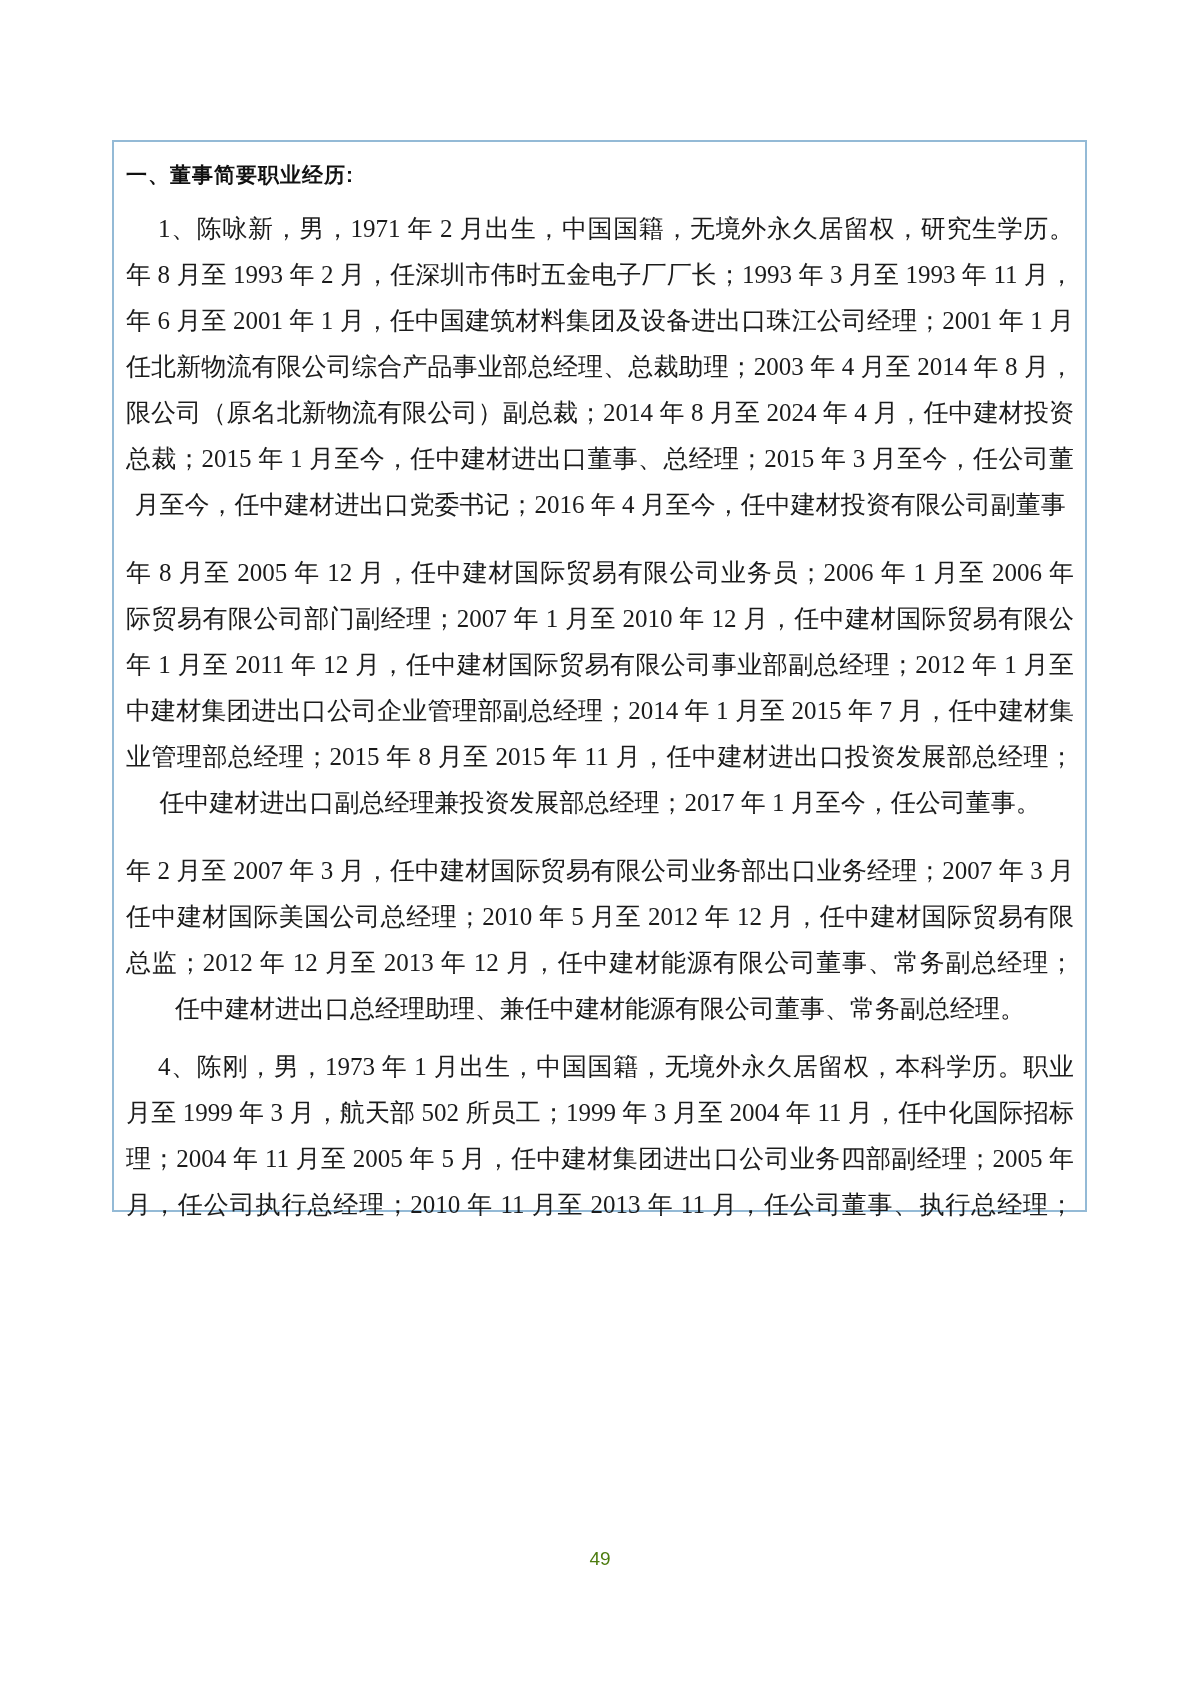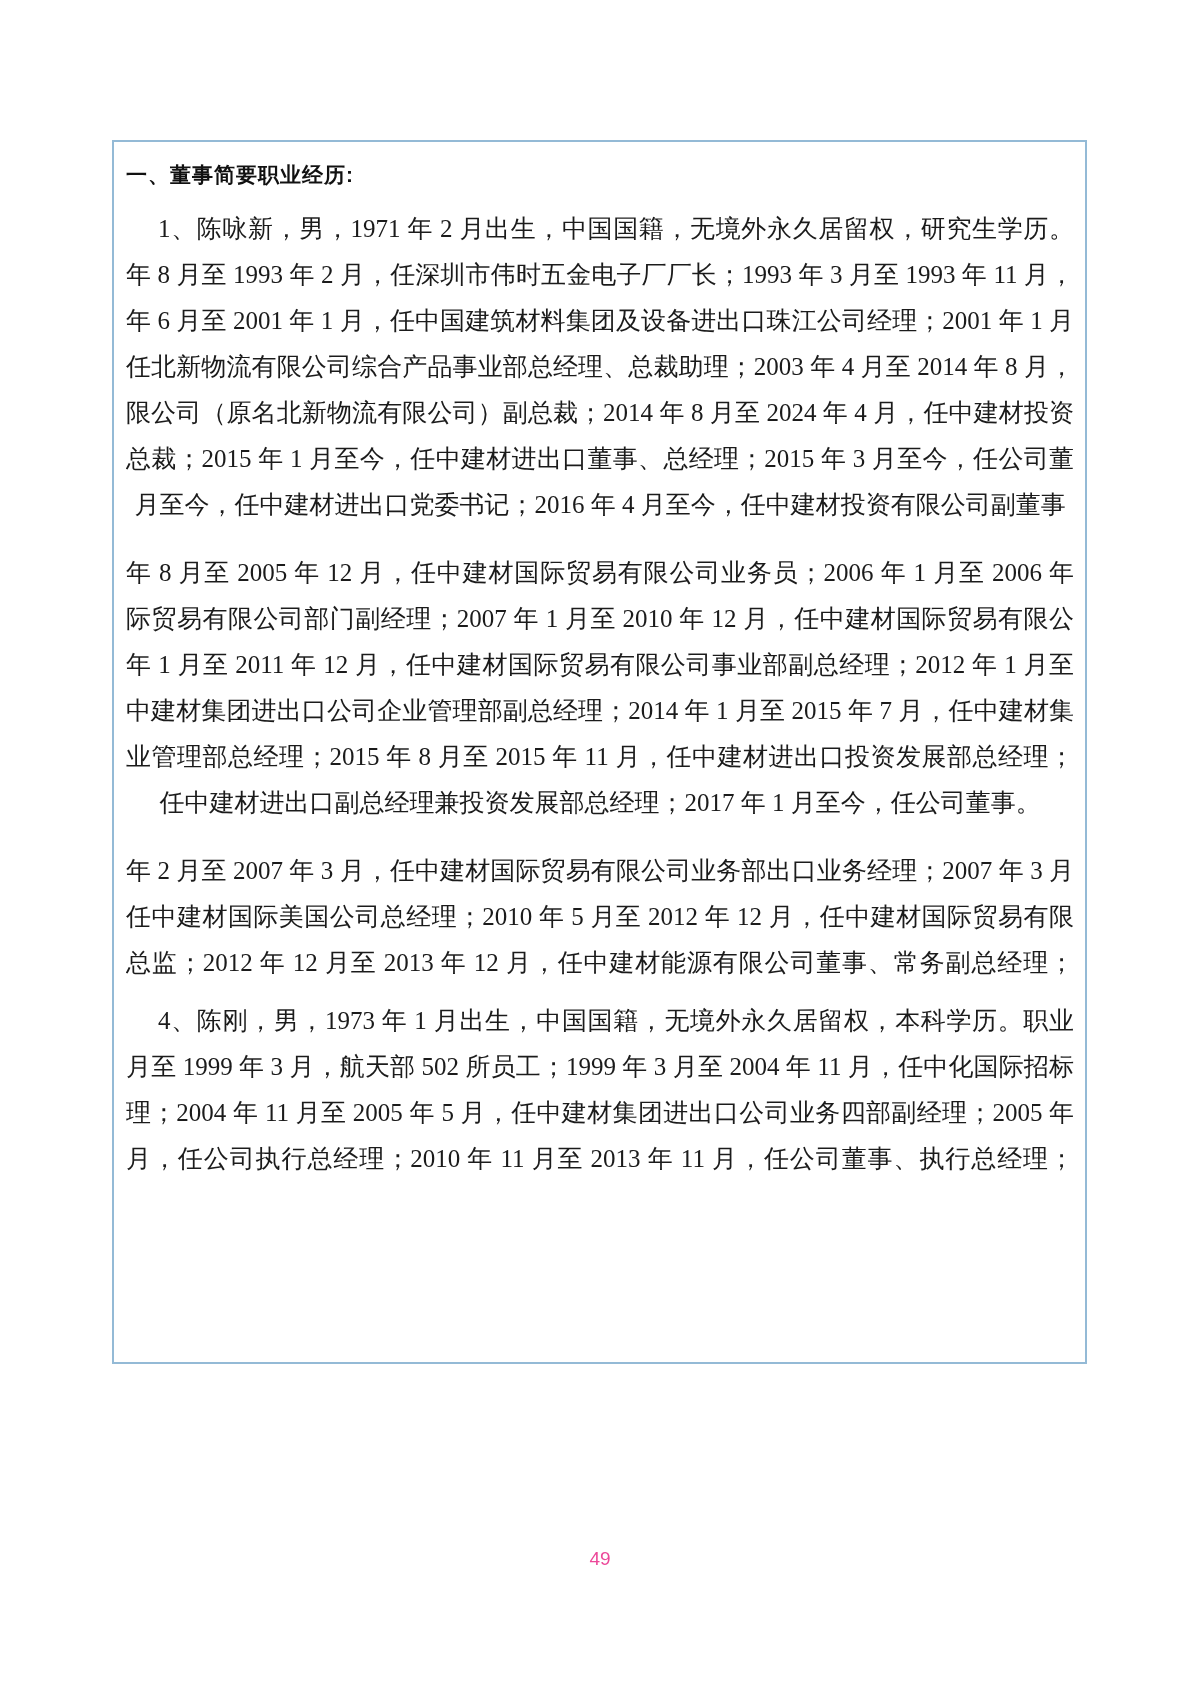--- a/index.html
+++ b/index.html
@@ -13,21 +13,21 @@
     height: 1697px;
     overflow: hidden;
     font-family: "Liberation Serif", "DejaVu Serif", serif;
     color: #1b1b1b;
   }
   .doc-box {
     position: absolute;
     left: 112px;
     top: 140px;
     width: 975px;
-    height: 1224px;
+    height: 1072px;
     box-sizing: border-box;
     border: 2px solid #94bad6;
     background: #ffffff;
     padding: 12px 11px 0 12px;
   }
   .heading {
     font-family: "Liberation Sans", "DejaVu Sans", sans-serif;
     font-weight: bold;
     font-size: 21px;
     height: 46px;
@@ -56,21 +56,21 @@
     text-align: center;
   }
   .page-number {
     position: absolute;
     top: 1548px;
     left: 0;
     width: 1200px;
     text-align: center;
     font-size: 19px;
     font-family: "Liberation Sans", "DejaVu Sans", sans-serif;
-    color: #ec4899;
+    color: #4d7c0f;
   }
 </style>
 </head>
 <body style="color: rgb(27, 27, 27); background: rgb(255, 255, 255);">
 
 <div class="doc-box" style="border-color: rgb(148, 186, 214);">
   <div class="heading">一、董事简要职业经历:</div>
   <div>
       <div class="para first-para">
         <div class="line first">1、陈咏新，男，1971 年 2 月出生，中国国籍，无境外永久居留权，研究生学历。职业经历：1992</div>
@@ -86,20 +86,21 @@
         <div class="line">际贸易有限公司部门副经理；2007 年 1 月至 2010 年 12 月，任中建材国际贸易有限公司部门经理；2011</div>
         <div class="line">年 1 月至 2011 年 12 月，任中建材国际贸易有限公司事业部副总经理；2012 年 1 月至 2013 年 12 月，任</div>
         <div class="line">中建材集团进出口公司企业管理部副总经理；2014 年 1 月至 2015 年 7 月，任中建材集团进出口公司企</div>
         <div class="line">业管理部总经理；2015 年 8 月至 2015 年 11 月，任中建材进出口投资发展部总经理；2015 年 11 月至今</div>
         <div class="line last">任中建材进出口副总经理兼投资发展部总经理；2017 年 1 月至今，任公司董事。</div>
       </div>
       <div class="para">
         <div class="line">年 2 月至 2007 年 3 月，任中建材国际贸易有限公司业务部出口业务经理；2007 年 3 月至 2010 年 5 月，</div>
         <div class="line">任中建材国际美国公司总经理；2010 年 5 月至 2012 年 12 月，任中建材国际贸易有限公司跨境电商运营</div>
         <div class="line">总监；2012 年 12 月至 2013 年 12 月，任中建材能源有限公司董事、常务副总经理；2014 年 1 月至今，</div>
+        <div class="line last">任中建材进出口总经理助理、兼任中建材能源有限公司董事、常务副总经理。</div>
       </div>
       <div class="para tight">
         <div class="line first">4、陈刚，男，1973 年 1 月出生，中国国籍，无境外永久居留权，本科学历。职业经历：1996 年 8</div>
         <div class="line">月至 1999 年 3 月，航天部 502 所员工；1999 年 3 月至 2004 年 11 月，任中化国际招标有限公司业务经</div>
         <div class="line">理；2004 年 11 月至 2005 年 5 月，任中建材集团进出口公司业务四部副经理；2005 年 5 月至 2010 年 11</div>
         <div class="line">月，任公司执行总经理；2010 年 11 月至 2013 年 11 月，任公司董事、执行总经理；2013 年 11 月至今，</div>
       </div>
     </div>
 </div>
 

